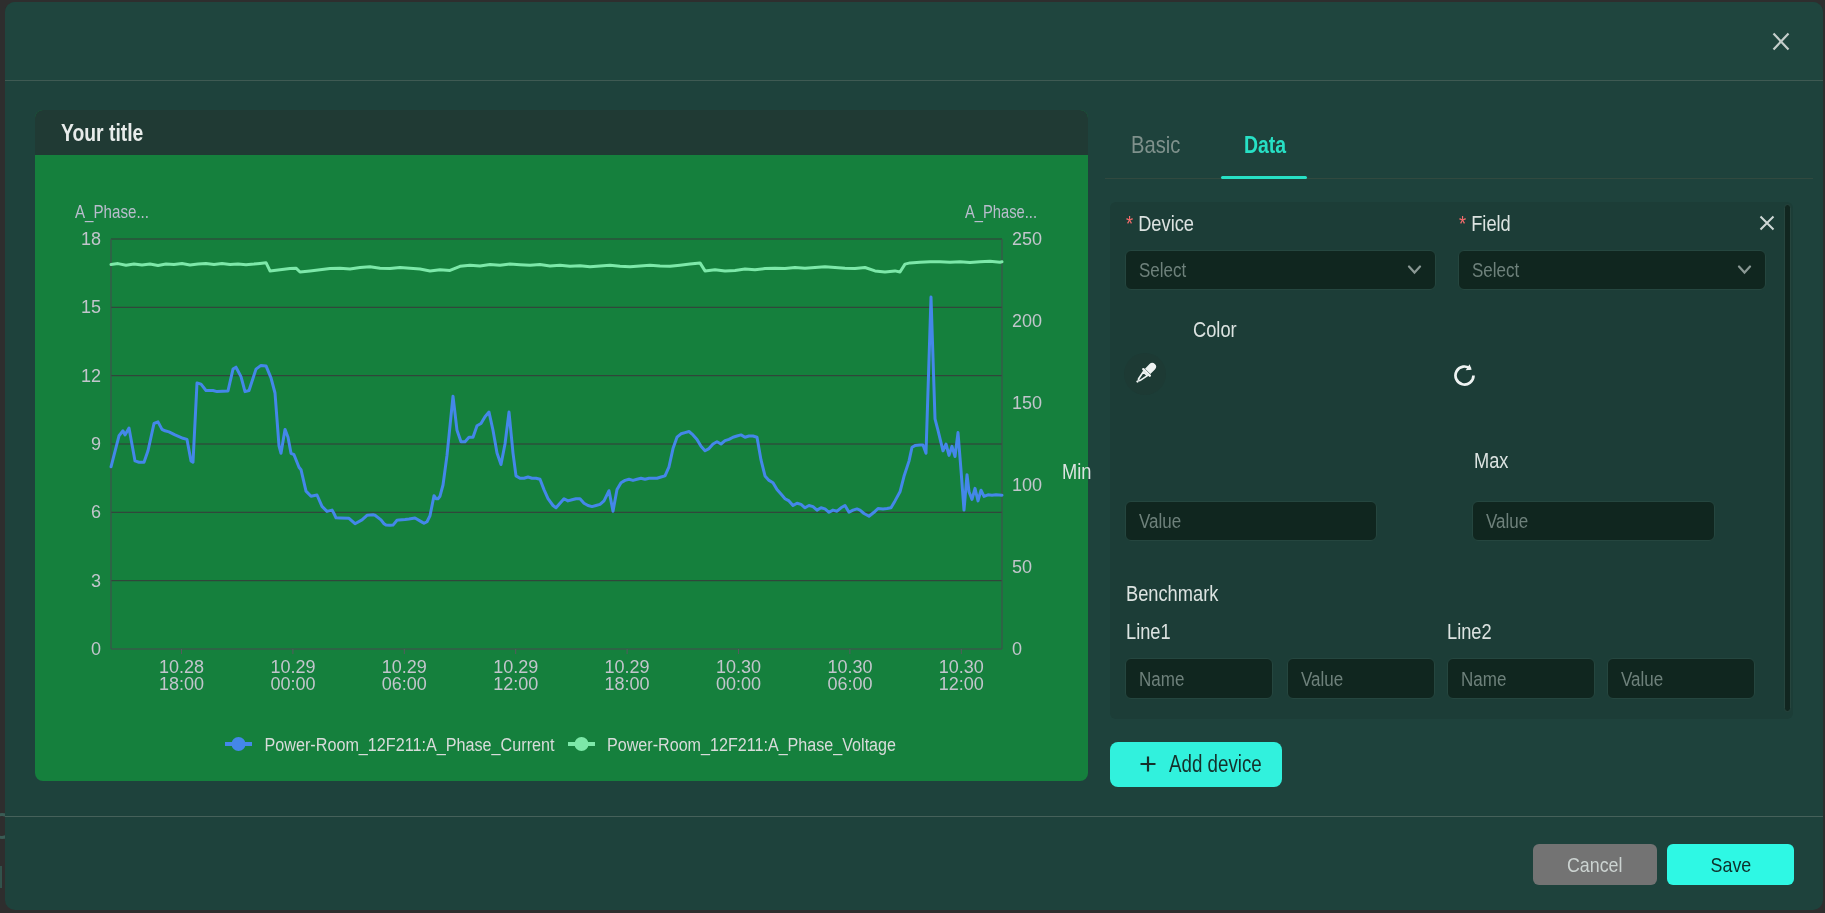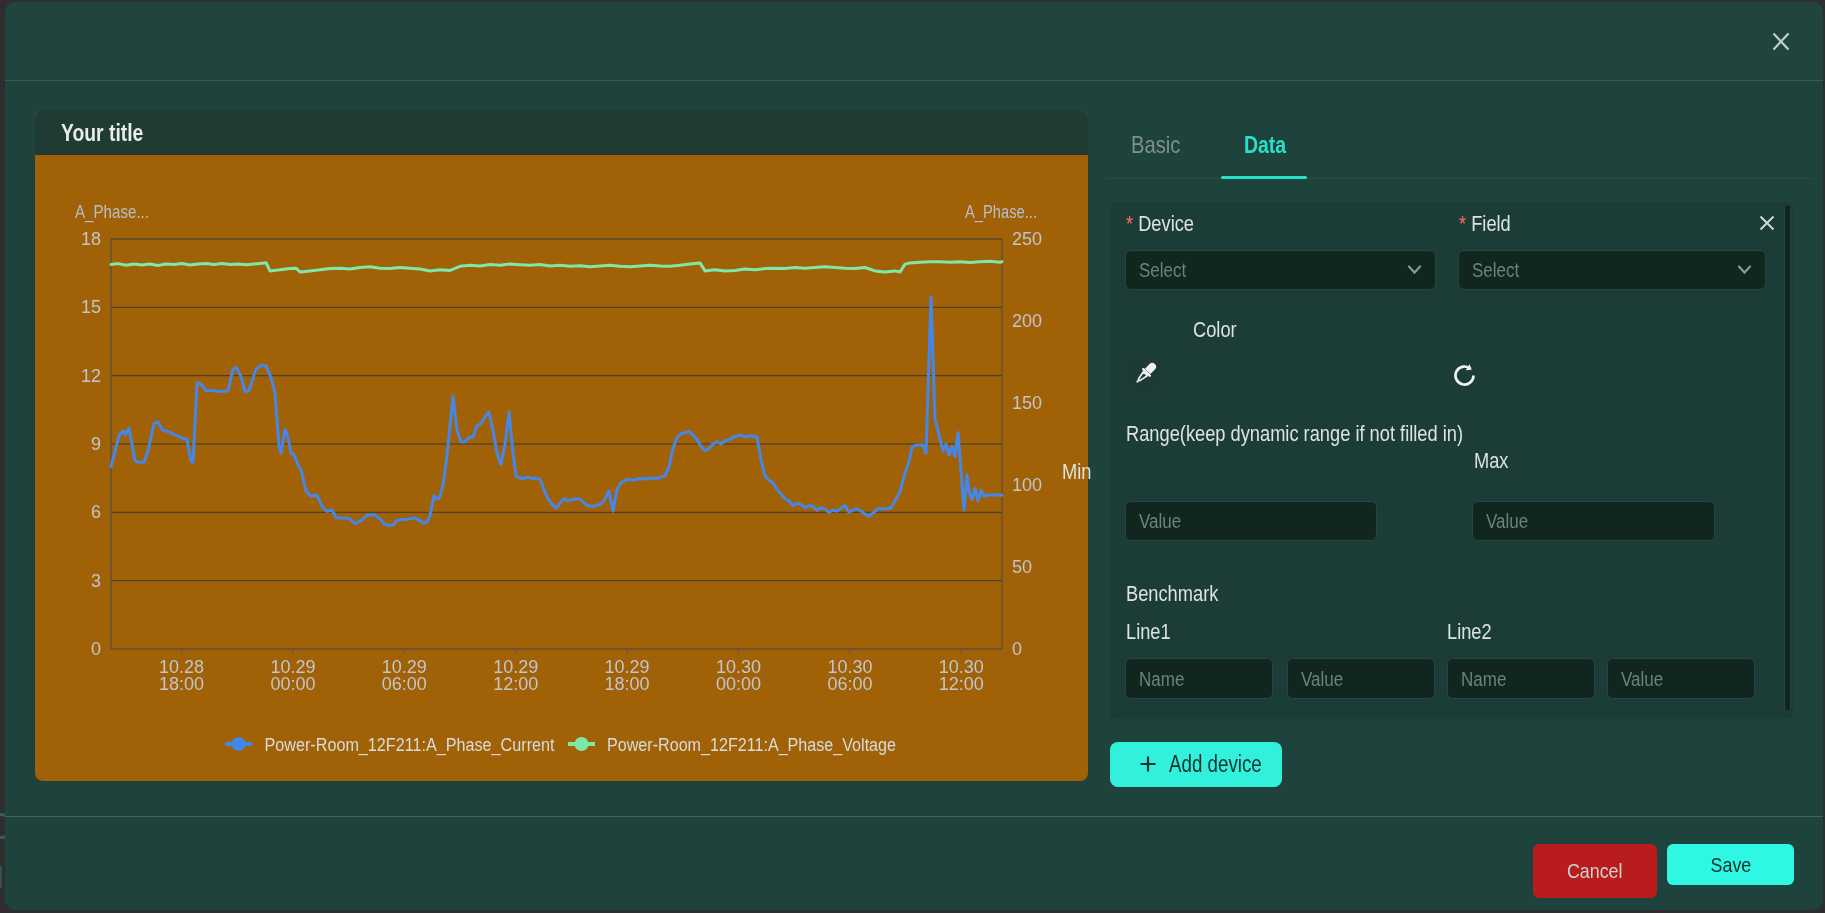--- a/index.html
+++ b/index.html
@@ -11,21 +11,21 @@
 <div class="abs" style="left:-11px;top:813px;width:26px;height:26px;border:3px solid #3a5c55;border-radius:50%"></div>
 <div class="abs" style="left:-8px;top:866px;width:10px;height:22px;background:#32524b"></div>
 
 <div class="modal">
 
   <div class="abs" style="left:0;top:0;width:1818px;height:79px;background:#1f453e;border-bottom:1px solid #3f5a53"></div>
   <svg class="abs" style="left:1767px;top:29px" width="18" height="21" viewBox="0 0 18 21">
     <path d="M1.5 2.5 L16.5 18.5 M16.5 2.5 L1.5 18.5" stroke="#c3cdca" stroke-width="2.2" fill="none"></path>
   </svg>
 
-  <div class="abs" style="left:30px;top:108px;width:1053px;height:671px;background:#a16207;border-radius:8px;overflow:hidden">
+  <div class="abs" style="left:30px;top:108px;width:1053px;height:671px;background:#15803d;border-radius:8px;overflow:hidden">
     <div class="abs" style="left:0;top:0;width:1053px;height:45px;background:#203a34"></div>
     <div class="abs" style="left:26px;top:10px;height:26px;display:flex;align-items:center">
         <span style="display:inline-block;white-space:nowrap;font-size:23px;font-weight:bold;color:#e8eceb;transform:scaleX(0.84);transform-origin:0 50%">Your title</span>
       </div>
     <svg width="1053" height="626" style="position:absolute;left:0;top:45px;display:block">
 <g font-family="Liberation Sans, sans-serif" font-size="18" fill="#c2c5cc">
 <text x="40" y="63" font-size="19" fill="#b9bccd" textLength="74" lengthAdjust="spacingAndGlyphs">A_Phase...</text>
 <text x="1002" y="63" text-anchor="end" font-size="19" fill="#b9bccd" textLength="72" lengthAdjust="spacingAndGlyphs">A_Phase...</text>
 <line x1="76" y1="84" x2="967" y2="84" stroke="#37393b" stroke-width="1"></line>
 <line x1="76" y1="152.3" x2="967" y2="152.3" stroke="#37393b" stroke-width="1"></line>
@@ -136,23 +136,20 @@
       <rect fill="#eef3f2" x="8.2" y="10.6" width="11.6" height="2.4" rx="1.2"></rect>
       <path fill="none" stroke="#eef3f2" stroke-width="1.7" d="M11.2 13.6 h5.6 L15.2 21.8 a1.25 1.25 0 0 1 -2.4 0 z"></path>
       <circle fill="#eef3f2" cx="14" cy="24.6" r="1.2"></circle>
     </g>
   </svg>
   <svg class="abs" style="left:1448px;top:362px" width="23" height="23" viewBox="0 0 23 23">
     <path d="M20.5 11.5 a9 9 0 1 1 -2.9 -6.6" fill="none" stroke="#eef3f2" stroke-width="2.7"></path>
     <path d="M16.6 0.2 L18.6 5.8 L12.7 6.3 Z" fill="#eef3f2"></path>
   </svg>
 
-  <div class="abs" style="left:1121px;top:432px;transform:translateY(-50%);height:28px;display:flex;align-items:center">
-      <span style="display:inline-block;white-space:nowrap;font-size:22px;color:#dce3e1;font-weight:400;transform:scaleX(0.83);transform-origin:0 50%">Range(keep dynamic range if not filled in)</span>
-    </div>
   <div class="abs" style="left:1057px;top:471px;transform:translateY(-50%);height:28px;display:flex;">
       <span style="display:inline-block;white-space:nowrap;font-size:22px;color:#dce3e1;font-weight:400;transform:scaleX(0.83);transform-origin:0 50%">Min</span>
     </div>
   <div class="abs" style="left:1469px;top:459px;transform:translateY(-50%);height:28px;display:flex;align-items:center">
       <span style="display:inline-block;white-space:nowrap;font-size:22px;color:#dce3e1;font-weight:400;transform:scaleX(0.83);transform-origin:0 50%">Max</span>
     </div>
   <div class="inp" style="left:1120px;top:499px;width:252px;height:40px">
       <span style="position:absolute;left:13px;top:50%;transform:translateY(-50%);display:flex;align-items:center">
         <i style="display:inline-block;font-style:normal;white-space:nowrap;font-size:20px;color:#6e817b;transform:scaleX(0.85);transform-origin:0 50%">Value</i>
       </span>
@@ -195,18 +192,18 @@
 
   <div class="abs" style="left:1105px;top:740px;width:172px;height:45px;background:#31f1dd;border-radius:8px"></div>
   <svg class="abs" style="left:1134px;top:753px" width="18" height="18" viewBox="0 0 18 18">
     <path d="M9 1.5 V16.5 M1.5 9 H16.5" stroke="#15302b" stroke-width="2.2"></path>
   </svg>
   <div class="abs" style="left:1164px;top:750px;height:24px;display:flex;align-items:center">
       <span style="display:inline-block;white-space:nowrap;font-size:23px;color:#15302b;transform:scaleX(0.815);transform-origin:0 50%">Add device</span>
     </div>
 
   <div class="abs" style="left:0;top:814px;width:1818px;height:1px;background:#46615a"></div>
-  <div class="abs" style="left:1528px;top:842px;width:124px;height:54px;background:#b91c1c;border-radius:6px;display:flex;align-items:center;justify-content:center">
+  <div class="abs" style="left:1528px;top:842px;width:124px;height:41px;background:#737373;border-radius:6px;display:flex;align-items:center;justify-content:center">
       <span style="display:inline-block;white-space:nowrap;font-size:21px;color:#ccd3d1;transform:scaleX(0.85)">Cancel</span>
     </div>
   <div class="abs" style="left:1662px;top:842px;width:127px;height:41px;background:#2ef8e4;border-radius:6px;display:flex;align-items:center;justify-content:center">
       <span style="display:inline-block;white-space:nowrap;font-size:21px;color:#0e2f2a;transform:scaleX(0.85)">Save</span>
     </div>
 </div>
 </body></html>

